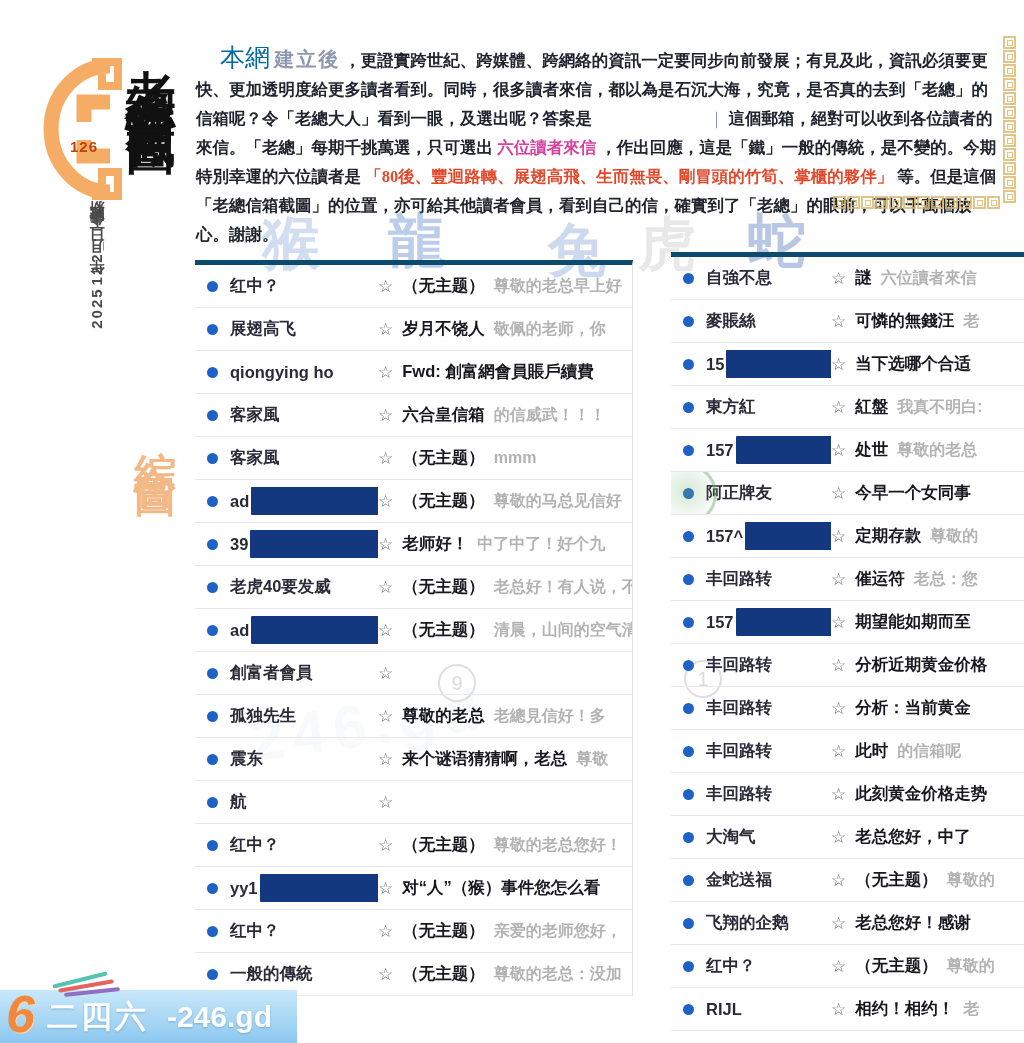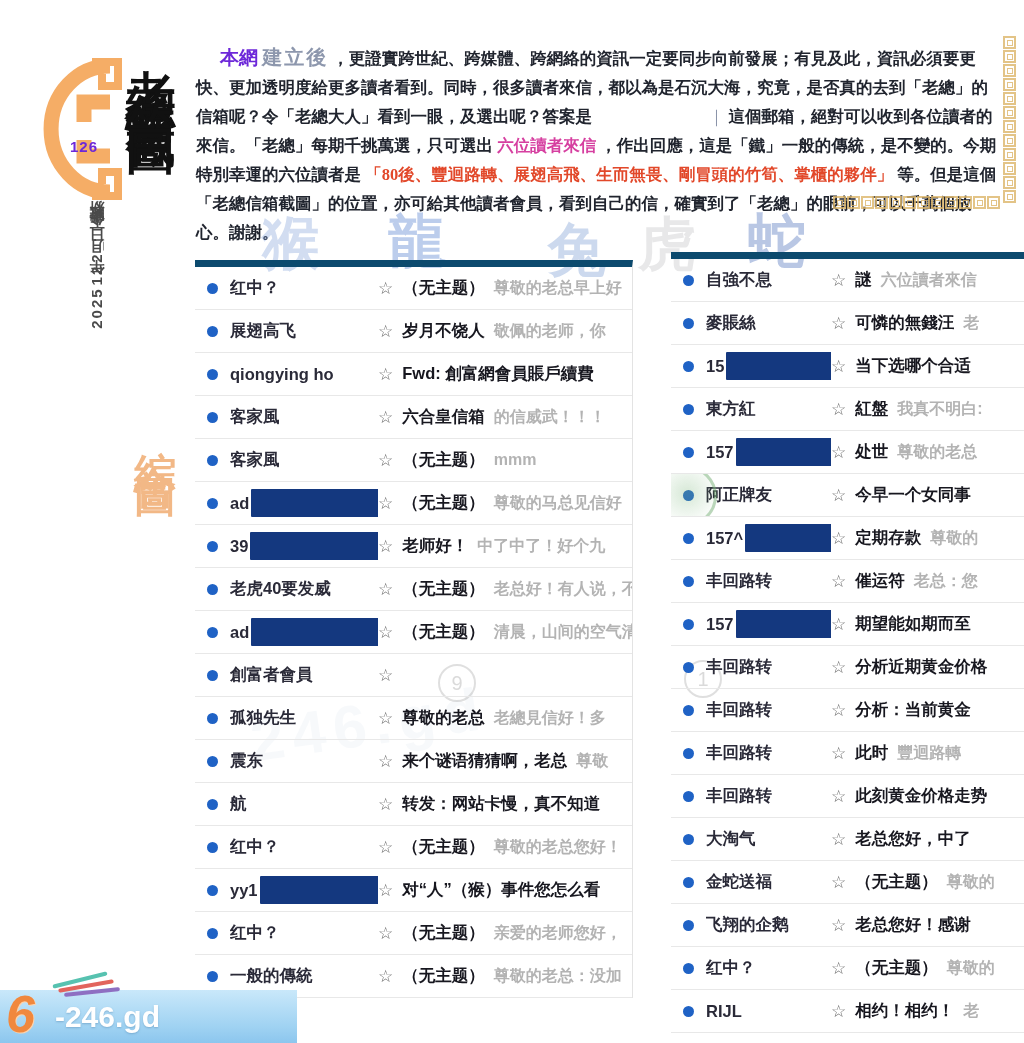--- a/index.html
+++ b/index.html
@@ -2,37 +2,37 @@
 <html><head>
 <meta charset="utf-8">
 <style>
   html,body{margin:0;padding:0;background:#ffffff;}
   .page{position:relative;width:1024px;height:1043px;overflow:hidden;background:#fff;
         font-family:"Liberation Sans","DejaVu Sans",sans-serif;}
 
   
   .emblem{position:absolute;left:26px;top:50px;width:108px;height:158px;}
   .emblem-num{position:absolute;left:44px;top:88px;font-size:15px;font-weight:bold;
-              color:#6d28d9;letter-spacing:1px;}
+              color:#c2410c;letter-spacing:1px;}
   .vtitle{position:absolute;left:118px;top:30px;writing-mode:vertical-rl;
           font-family:"DejaVu Serif","Liberation Serif",serif;font-weight:bold;
           font-size:50px;color:#111;letter-spacing:12px;line-height:66px;}
   .vsub{position:absolute;left:127px;top:418px;writing-mode:vertical-rl;
         font-family:"DejaVu Serif","Liberation Serif",serif;font-weight:bold;
         font-size:42px;color:#f0ac72;letter-spacing:14px;opacity:.85;}
   .vdate{position:absolute;left:88px;top:228px;writing-mode:vertical-rl;
          transform:rotate(180deg);font-size:15px;font-weight:bold;color:#4a4a4a;
          letter-spacing:2px;}
 
   
   .intro{position:absolute;left:196px;top:26px;width:806px;
          font-family:"Liberation Serif","DejaVu Serif",serif;
          font-size:16.5px;line-height:29px;font-weight:600;color:#20242e;
          text-indent:24px;}
-  .lead-bold{font-size:19px;font-weight:bold;color:#6d28d9;}
+  .lead-bold{font-size:25px;font-weight:normal;color:#0369a1;}
   .lead-light{font-size:20px;font-weight:bold;color:#8d97ad;letter-spacing:2px;text-align:center;}
   .hl-pink{color:#d63fa0;}
   .hl-red{color:#e2482a;}
   .gap-spacer{display:inline-block;width:108px;}
   .gap-bar{color:#8a93a8;font-weight:400;}
 
   
   .meander-h{position:absolute;left:833px;top:196px;display:flex;gap:1px;opacity:.8;}
   .meander-v{position:absolute;left:1003px;top:36px;display:flex;flex-direction:column;gap:1px;opacity:.8;}
   .m-sq{width:13px;height:13px;border:2px solid #ddb66a;box-sizing:border-box;
@@ -47,21 +47,21 @@
                 font-size:20px;display:flex;align-items:center;justify-content:center;
                 pointer-events:none;}
   .ghost-text{position:absolute;font-size:60px;font-weight:bold;
               color:rgba(120,150,190,.06);pointer-events:none;letter-spacing:8px;}
   .stamp{position:absolute;left:-14px;top:-8px;width:54px;height:54px;border-radius:50%;
          border:3px solid rgba(110,170,110,.45);
          background:radial-gradient(circle at 50% 45%, rgba(120,180,120,.30), rgba(120,180,120,.05) 70%);
          pointer-events:none;}
 
   
-  .mailcol{position:absolute;border-top:7px solid #0c4a6e;}
+  .mailcol{position:absolute;border-top:5px solid #0c4a6e;}
   .mailcol.left{left:195px;top:260px;width:437px;border-right:1px solid #e3e3e3;}
   .mailcol.right{left:671px;top:252px;width:374px;}
   .mrow{position:relative;display:flex;align-items:center;height:42px;
         border-bottom:1px solid #e8e8e8;overflow:hidden;white-space:nowrap;}
   .dot{flex:0 0 auto;width:11px;height:11px;border-radius:50%;background:#1f62c5;
        margin:0 12px 0 12px;}
   .sender{flex:0 0 auto;display:flex;align-items:center;font-weight:bold;
           font-size:16.5px;color:#2a2a38;overflow:hidden;}
   .mailcol.left .sender{width:148px;}
   .mailcol.right .sender{width:125px;}
@@ -279,21 +279,20 @@
         <span class="star">☆</span>
         <span class="subj">来个谜语猜猜啊，老总</span>
         <span class="prev">尊敬</span>
       </div>
       <div class="mrow">
         <span class="dot"></span>
         <span class="sender">
           <span>航</span>
         </span>
         <span class="star">☆</span>
-        <span class="subj">转发：网站卡慢，真不知道</span>
       </div>
       <div class="mrow">
         <span class="dot"></span>
         <span class="sender">
           <span>红中？</span>
         </span>
         <span class="star">☆</span>
         <span class="subj">（无主题）</span>
         <span class="prev">尊敬的老总您好！</span>
       </div>
@@ -425,21 +424,21 @@
         <span class="star">☆</span>
         <span class="subj">分析：当前黄金</span>
       </div>
       <div class="mrow">
         <span class="dot"></span>
         <span class="sender">
           <span>丰回路转</span>
         </span>
         <span class="star">☆</span>
         <span class="subj">此时</span>
-        <span class="prev">豐迴路轉</span>
+        <span class="prev">的信箱呢</span>
       </div>
       <div class="mrow">
         <span class="dot"></span>
         <span class="sender">
           <span>丰回路转</span>
         </span>
         <span class="star">☆</span>
         <span class="subj">此刻黄金价格走势</span>
       </div>
       <div class="mrow">
@@ -487,16 +486,17 @@
       </div>
     </div>
 
   <div class="banner">
     <span class="b-digit">6</span>
     <span class="b-feathers">
         <i></i>
         <i></i>
         <i></i>
       </span>
+    <span class="b-cn">二四六</span>
     <span class="b-domain">-246.gd</span>
   </div>
 
 </div>
 
 </body></html>

